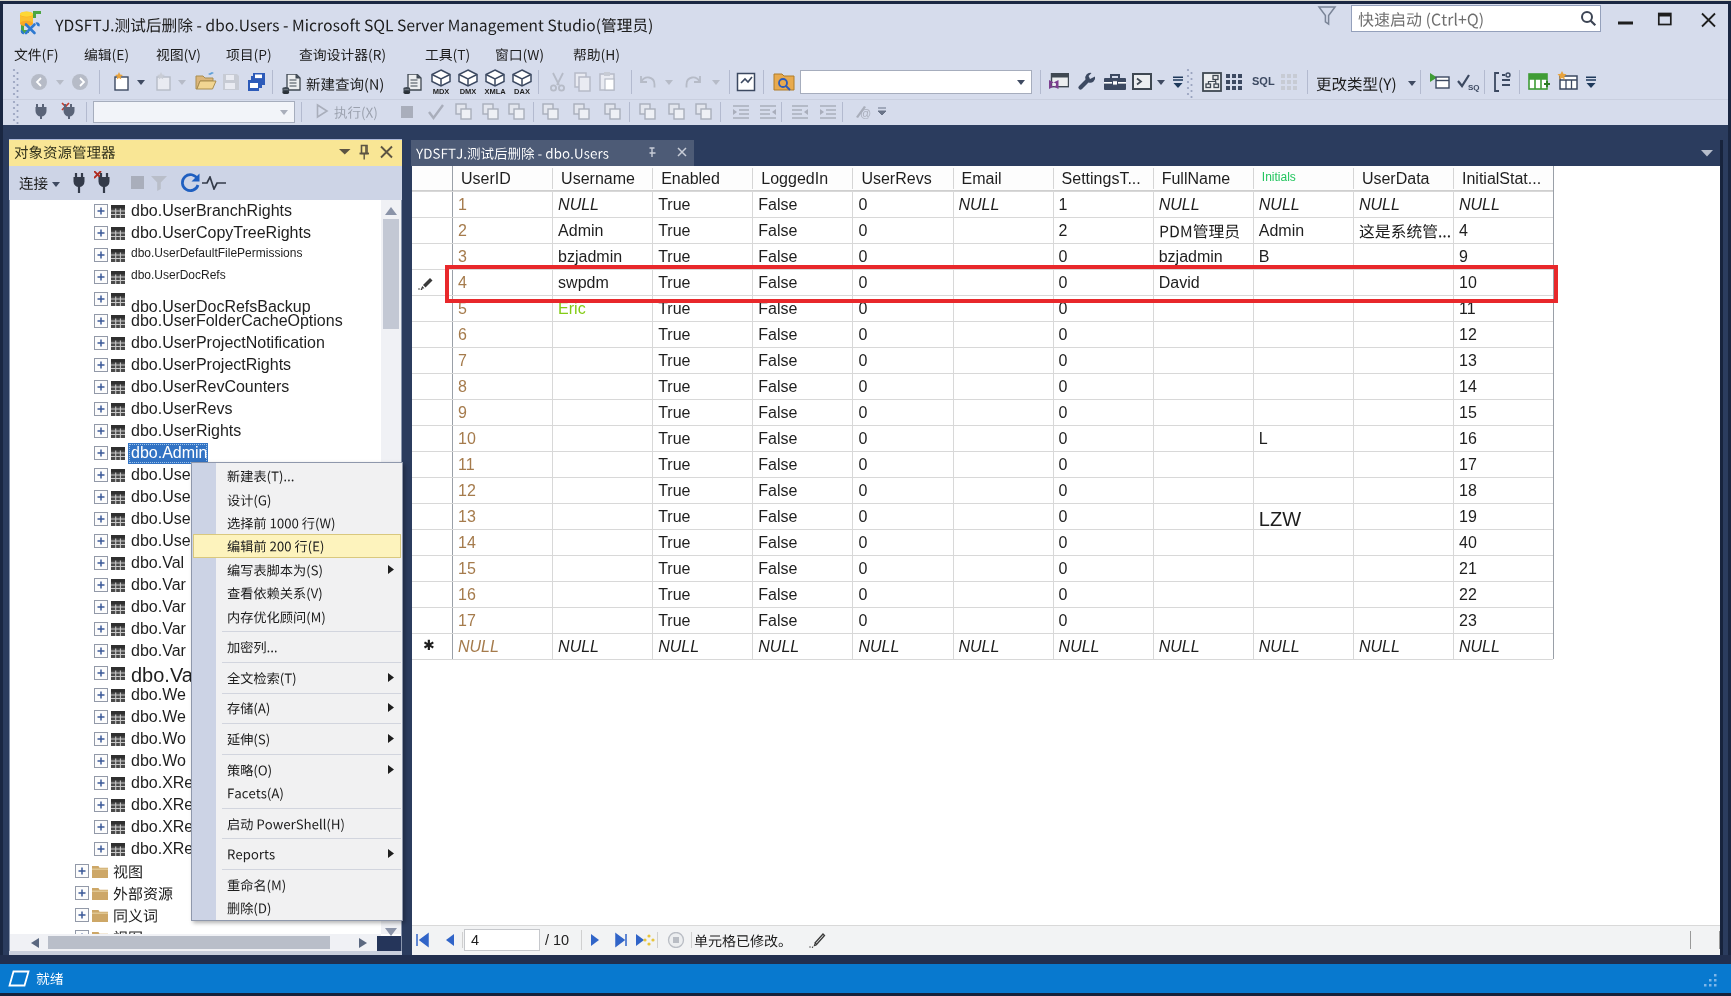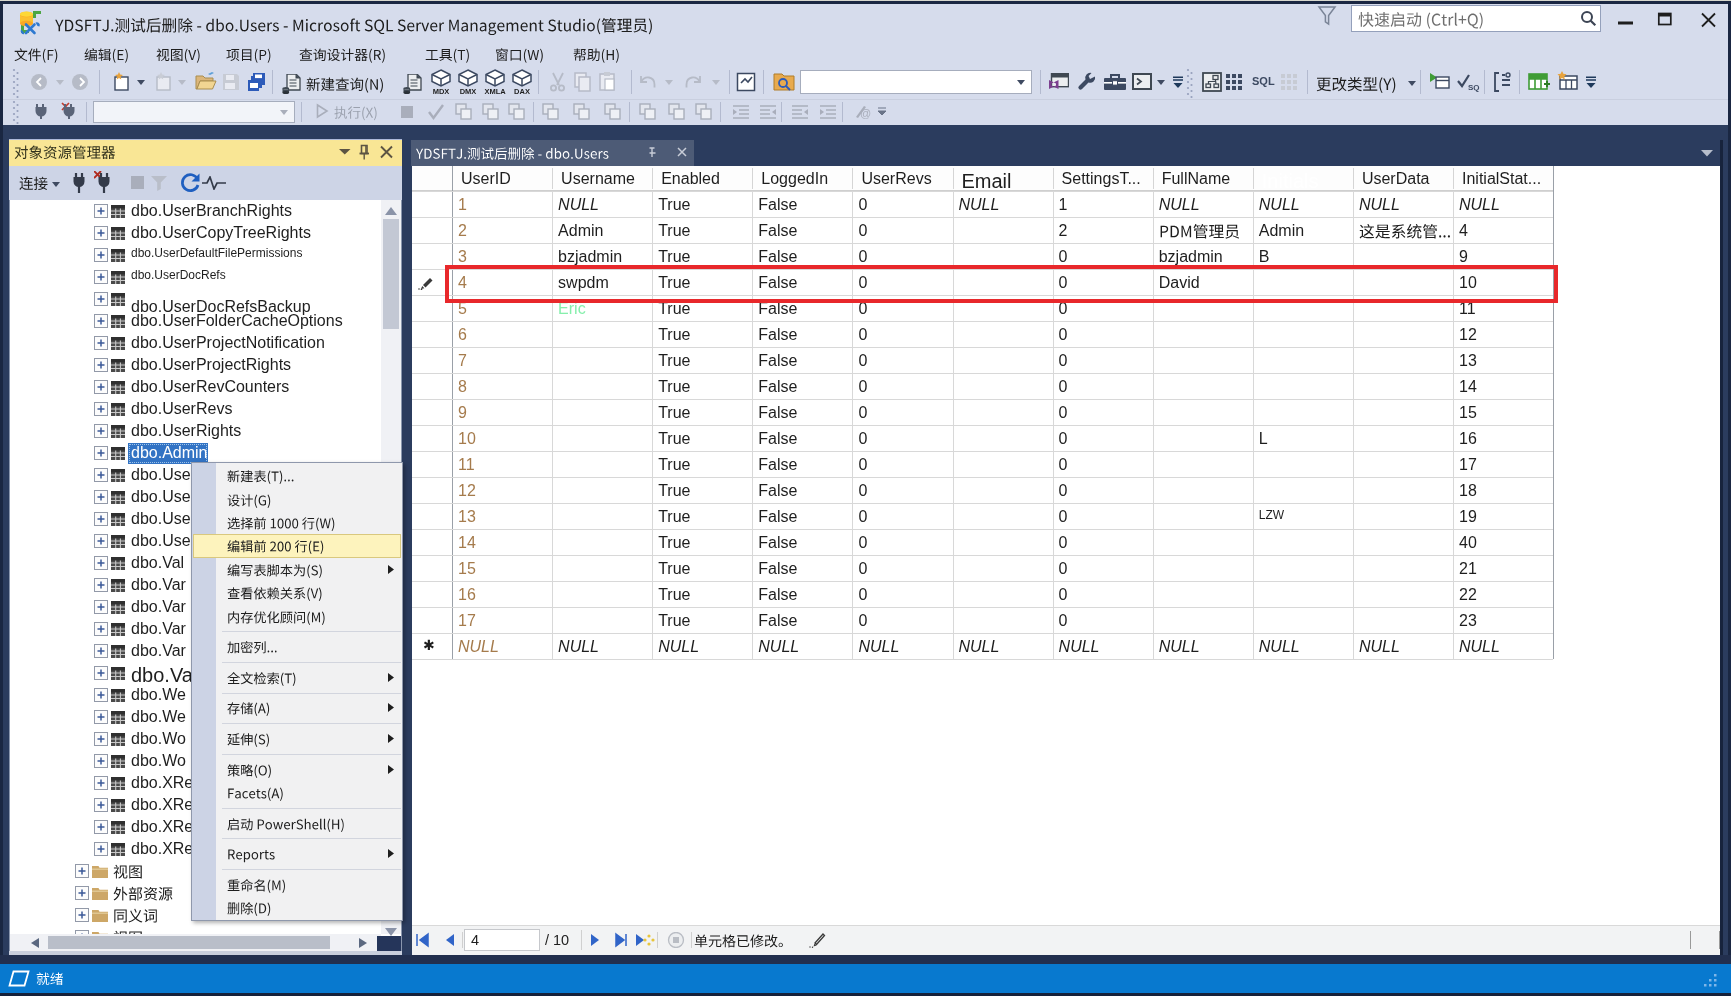--- a/index.html
+++ b/index.html
@@ -877,24 +877,24 @@
   </svg>
 <svg class="abs" style="left:1700px;top:149px" width="14" height="8" viewBox="0 0 14 8">
     <path d="M1 1h12L7 7.5z" fill="#b6bdcb"></path>
   </svg>
 <div class="abs" style="left:412px;top:166px;width:1141px;height:25px;background:#fdfdfd;border-bottom:1px solid #cfcfcf"></div>
 <div class="txt" style="left:461.0px;top:169.5px;font-size:16px;color:#1e1e1e">UserID</div>
 <div class="txt" style="left:561.1px;top:169.5px;font-size:16px;color:#1e1e1e">Username</div>
 <div class="txt" style="left:661.2px;top:169.5px;font-size:16px;color:#1e1e1e">Enabled</div>
 <div class="txt" style="left:761.3px;top:169.5px;font-size:16px;color:#1e1e1e">LoggedIn</div>
 <div class="txt" style="left:861.4px;top:169.5px;font-size:16px;color:#1e1e1e">UserRevs</div>
-<div class="txt" style="left:961.5px;top:169.5px;font-size:20px;color:#1e1e1e">Email</div>
+<div class="txt" style="left:961.5px;top:169.5px;font-size:16px;color:#1e1e1e">Email</div>
 <div class="txt" style="left:1061.6px;top:169.5px;font-size:16px;color:#1e1e1e">SettingsT...</div>
 <div class="txt" style="left:1161.7px;top:169.5px;font-size:16px;color:#1e1e1e">FullName</div>
-<div class="txt" style="left:1261.8px;top:169.5px;font-size:20px;color:#ffffff">Initials</div>
+<div class="txt" style="left:1261.8px;top:169.5px;font-size:12px;color:#22c55e">Initials</div>
 <div class="txt" style="left:1361.9px;top:169.5px;font-size:16px;color:#1e1e1e">UserData</div>
 <div class="txt" style="left:1462.0px;top:169.5px;font-size:16px;color:#1e1e1e">InitialStat...</div>
 <div class="abs" style="left:552.1px;top:168px;width:1px;height:21px;background:#d5d5d5"></div>
 <div class="abs" style="left:652.2px;top:168px;width:1px;height:21px;background:#d5d5d5"></div>
 <div class="abs" style="left:752.3px;top:168px;width:1px;height:21px;background:#d5d5d5"></div>
 <div class="abs" style="left:852.4px;top:168px;width:1px;height:21px;background:#d5d5d5"></div>
 <div class="abs" style="left:952.5px;top:168px;width:1px;height:21px;background:#d5d5d5"></div>
 <div class="abs" style="left:1052.6px;top:168px;width:1px;height:21px;background:#d5d5d5"></div>
 <div class="abs" style="left:1152.7px;top:168px;width:1px;height:21px;background:#d5d5d5"></div>
 <div class="abs" style="left:1252.8px;top:168px;width:1px;height:21px;background:#d5d5d5"></div>
@@ -968,21 +968,21 @@
 <div class="txt" style="left:1459.0px;top:248px;font-size:16px;color:#1e1e1e">9</div>
 <div class="txt" style="left:458.0px;top:274px;font-size:16px;color:#a57b4c">4</div>
 <div class="txt" style="left:558.1px;top:274px;font-size:16px;color:#1e1e1e">swpdm</div>
 <div class="txt" style="left:658.2px;top:274px;font-size:16px;color:#1e1e1e">True</div>
 <div class="txt" style="left:758.3px;top:274px;font-size:16px;color:#1e1e1e">False</div>
 <div class="txt" style="left:858.4px;top:274px;font-size:16px;color:#1e1e1e">0</div>
 <div class="txt" style="left:1058.6px;top:274px;font-size:16px;color:#1e1e1e">0</div>
 <div class="txt" style="left:1158.7px;top:274px;font-size:16px;color:#1e1e1e">David</div>
 <div class="txt" style="left:1459.0px;top:274px;font-size:16px;color:#1e1e1e">10</div>
 <div class="txt" style="left:458.0px;top:300px;font-size:16px;color:#a57b4c">5</div>
-<div class="txt" style="left:558.1px;top:300px;font-size:16px;color:#86efac">Eric</div>
+<div class="txt" style="left:558.1px;top:300px;font-size:16px;color:#84cc16">Eric</div>
 <div class="txt" style="left:658.2px;top:300px;font-size:16px;color:#1e1e1e">True</div>
 <div class="txt" style="left:758.3px;top:300px;font-size:16px;color:#1e1e1e">False</div>
 <div class="txt" style="left:858.4px;top:300px;font-size:16px;color:#1e1e1e">0</div>
 <div class="txt" style="left:1058.6px;top:300px;font-size:16px;color:#1e1e1e">0</div>
 <div class="txt" style="left:1459.0px;top:300px;font-size:16px;color:#1e1e1e">11</div>
 <div class="txt" style="left:458.0px;top:326px;font-size:16px;color:#a57b4c">6</div>
 <div class="txt" style="left:658.2px;top:326px;font-size:16px;color:#1e1e1e">True</div>
 <div class="txt" style="left:758.3px;top:326px;font-size:16px;color:#1e1e1e">False</div>
 <div class="txt" style="left:858.4px;top:326px;font-size:16px;color:#1e1e1e">0</div>
 <div class="txt" style="left:1058.6px;top:326px;font-size:16px;color:#1e1e1e">0</div>
@@ -1022,21 +1022,21 @@
 <div class="txt" style="left:658.2px;top:482px;font-size:16px;color:#1e1e1e">True</div>
 <div class="txt" style="left:758.3px;top:482px;font-size:16px;color:#1e1e1e">False</div>
 <div class="txt" style="left:858.4px;top:482px;font-size:16px;color:#1e1e1e">0</div>
 <div class="txt" style="left:1058.6px;top:482px;font-size:16px;color:#1e1e1e">0</div>
 <div class="txt" style="left:1459.0px;top:482px;font-size:16px;color:#1e1e1e">18</div>
 <div class="txt" style="left:458.0px;top:508px;font-size:16px;color:#a57b4c">13</div>
 <div class="txt" style="left:658.2px;top:508px;font-size:16px;color:#1e1e1e">True</div>
 <div class="txt" style="left:758.3px;top:508px;font-size:16px;color:#1e1e1e">False</div>
 <div class="txt" style="left:858.4px;top:508px;font-size:16px;color:#1e1e1e">0</div>
 <div class="txt" style="left:1058.6px;top:508px;font-size:16px;color:#1e1e1e">0</div>
-<div class="txt" style="left:1258.8px;top:508px;font-size:12px;color:#1e1e1e">LZW</div>
+<div class="txt" style="left:1258.8px;top:508px;font-size:20px;color:#1e1e1e">LZW</div>
 <div class="txt" style="left:1459.0px;top:508px;font-size:16px;color:#1e1e1e">19</div>
 <div class="txt" style="left:458.0px;top:534px;font-size:16px;color:#a57b4c">14</div>
 <div class="txt" style="left:658.2px;top:534px;font-size:16px;color:#1e1e1e">True</div>
 <div class="txt" style="left:758.3px;top:534px;font-size:16px;color:#1e1e1e">False</div>
 <div class="txt" style="left:858.4px;top:534px;font-size:16px;color:#1e1e1e">0</div>
 <div class="txt" style="left:1058.6px;top:534px;font-size:16px;color:#1e1e1e">0</div>
 <div class="txt" style="left:1459.0px;top:534px;font-size:16px;color:#1e1e1e">40</div>
 <div class="txt" style="left:458.0px;top:560px;font-size:16px;color:#a57b4c">15</div>
 <div class="txt" style="left:658.2px;top:560px;font-size:16px;color:#1e1e1e">True</div>
 <div class="txt" style="left:758.3px;top:560px;font-size:16px;color:#1e1e1e">False</div>

